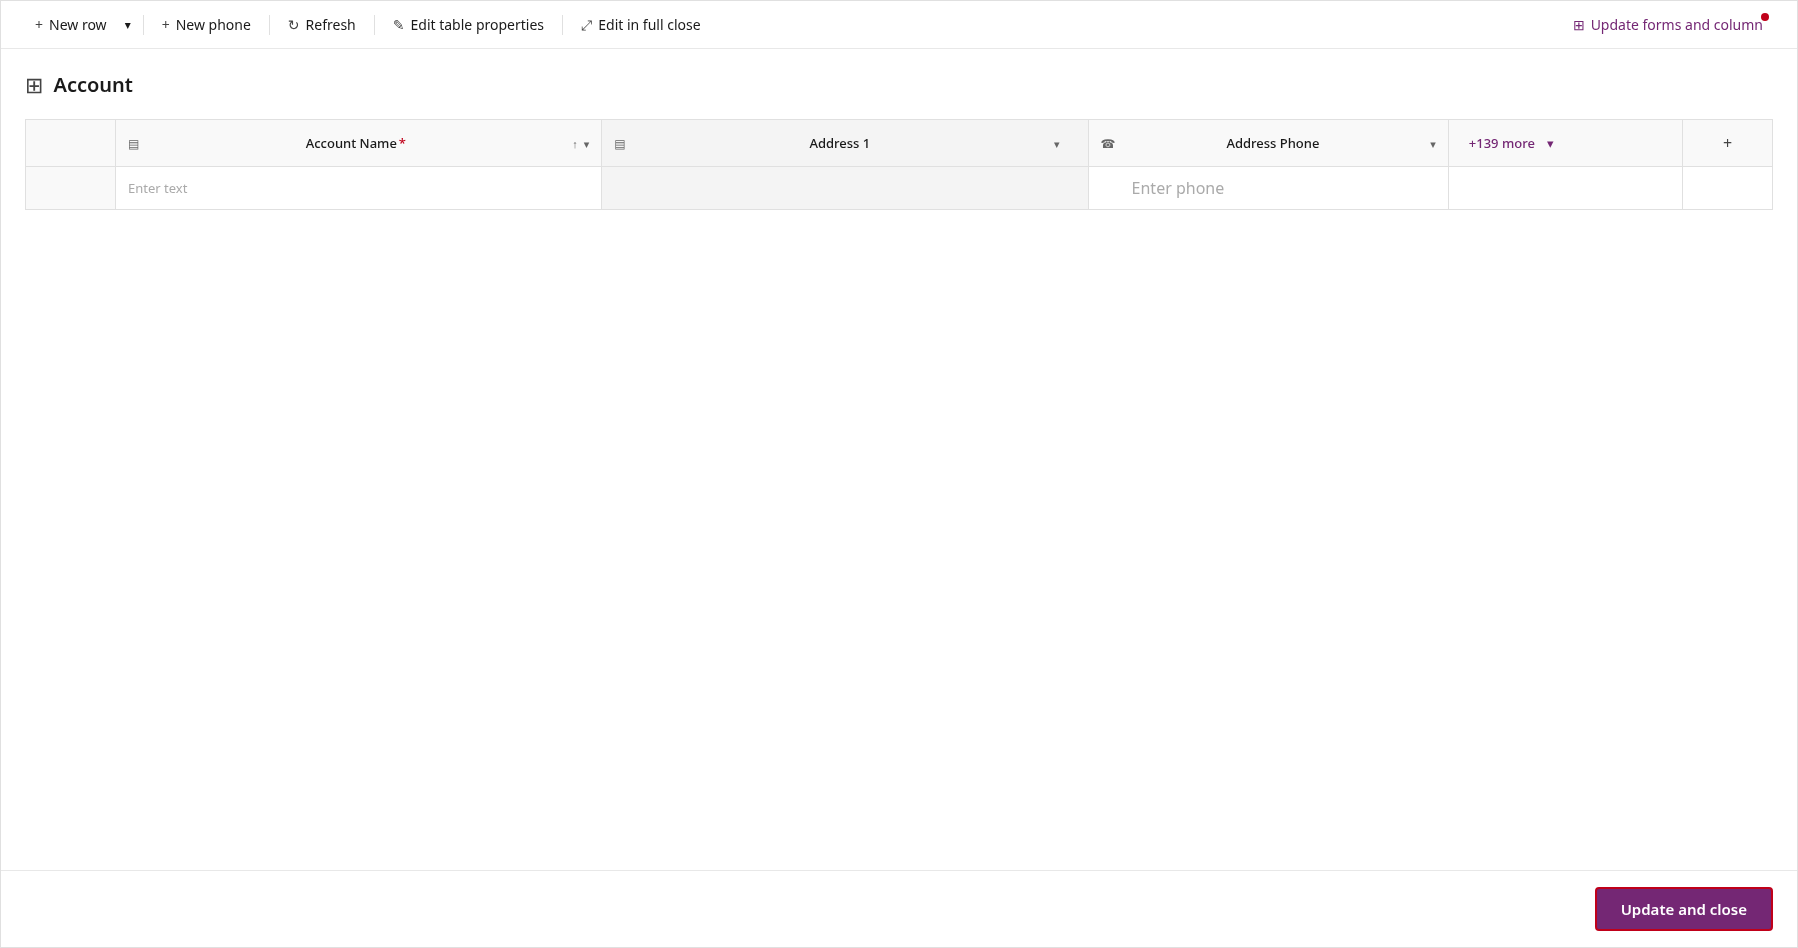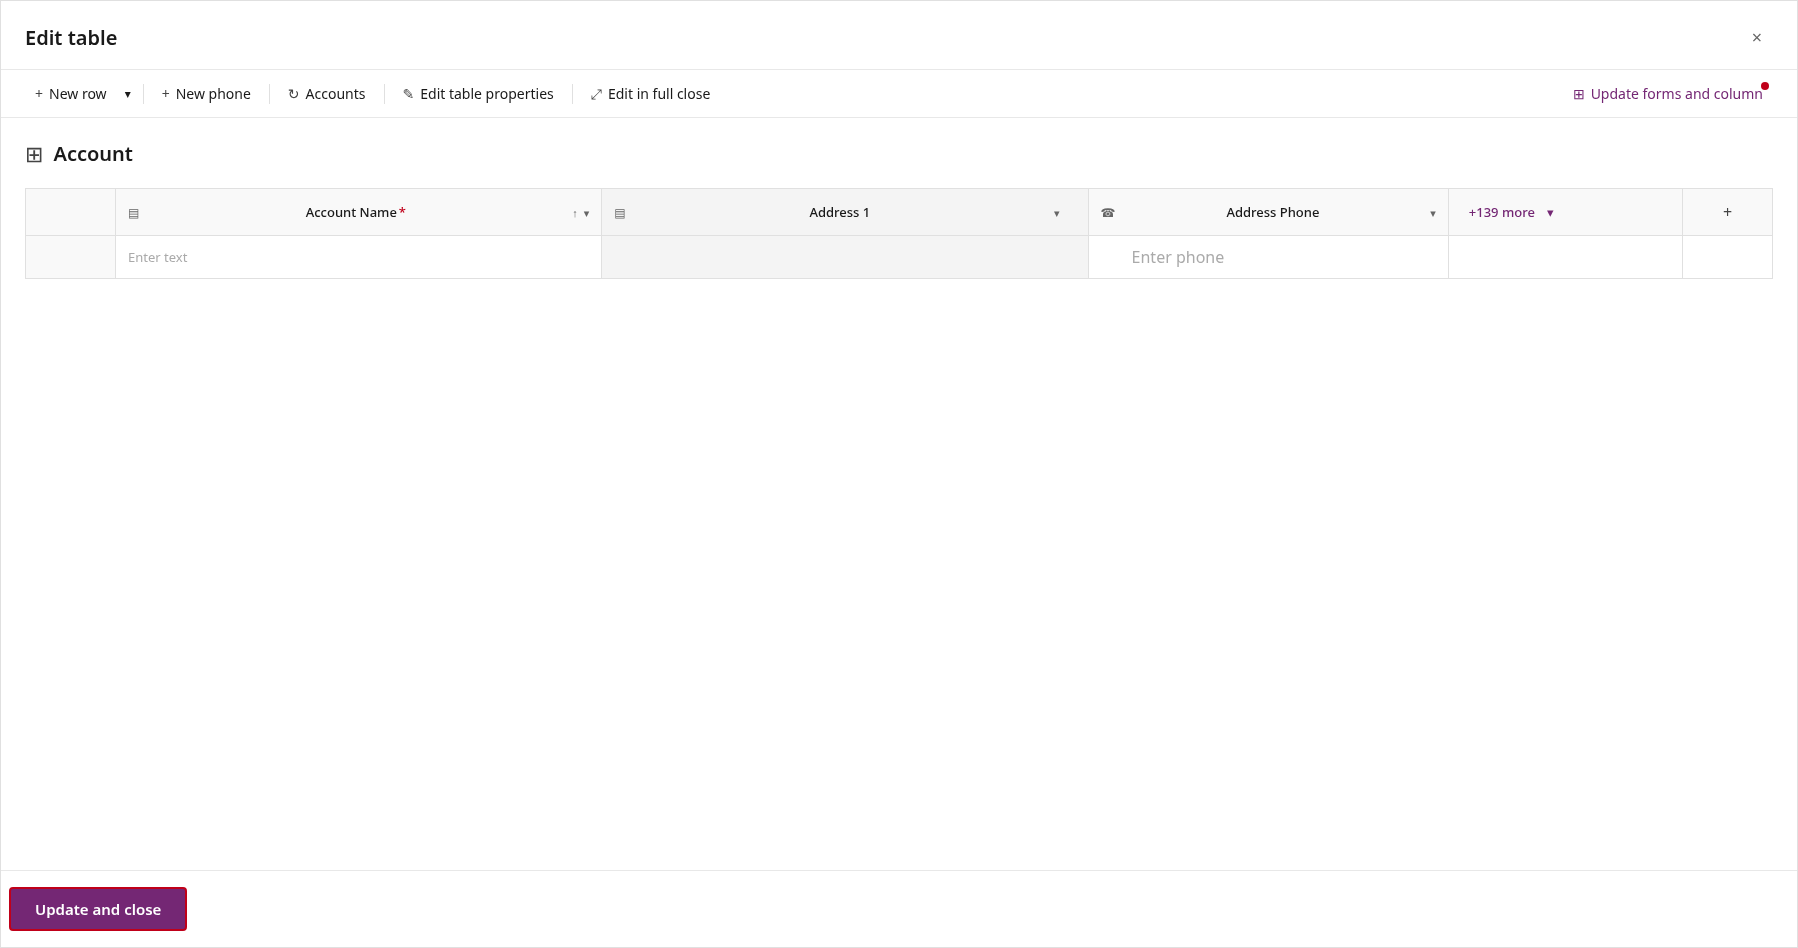--- a/index.html
+++ b/index.html
@@ -273,21 +273,22 @@
       border: none;
       background: none;
       cursor: pointer;
       color: #444;
       font-size: 16px;
     }
 
     .footer {
       display: flex;
       align-items: center;
-      padding: 16px 8px;
+      justify-content: flex-end;
+      padding: 16px 24px;
       border-top: 1px solid #e8e8e8;
     }
 
     .update-close-btn {
       padding: 10px 24px;
       background: #742774;
       color: #fff;
       border: 2px solid #c0001a;
       border-radius: 4px;
       font-size: 15px;
@@ -298,42 +299,38 @@
 
     .address1-selected {
       background: #f0f0f0;
     }
   </style>
 </head>
 <body>
 
 <div class="dialog">
 
-  <div class="dialog-header">
-    <span class="dialog-title">Edit table</span>
-    <button class="close-btn">×</button>
-  </div>
 
   <div class="toolbar">
     <button class="toolbar-btn">
       <span class="icon">+</span>
       <span>New row</span>
     </button>
     <button class="toolbar-btn-dropdown">
       <span>▾</span>
     </button>
     <div class="toolbar-divider"></div>
     <button class="toolbar-btn">
       <span class="icon">+</span>
       <span>New phone</span>
     </button>
     <div class="toolbar-divider"></div>
     <button class="toolbar-btn">
       <span class="icon">↻</span>
-      <span>Accounts</span>
+      <span>Refresh</span>
     </button>
     <div class="toolbar-divider"></div>
     <button class="toolbar-btn">
       <span class="icon">✎</span>
       <span>Edit table properties</span>
     </button>
     <div class="toolbar-divider"></div>
     <button class="toolbar-btn">
       <span class="icon">⤢</span>
       <span>Edit in full close</span>

